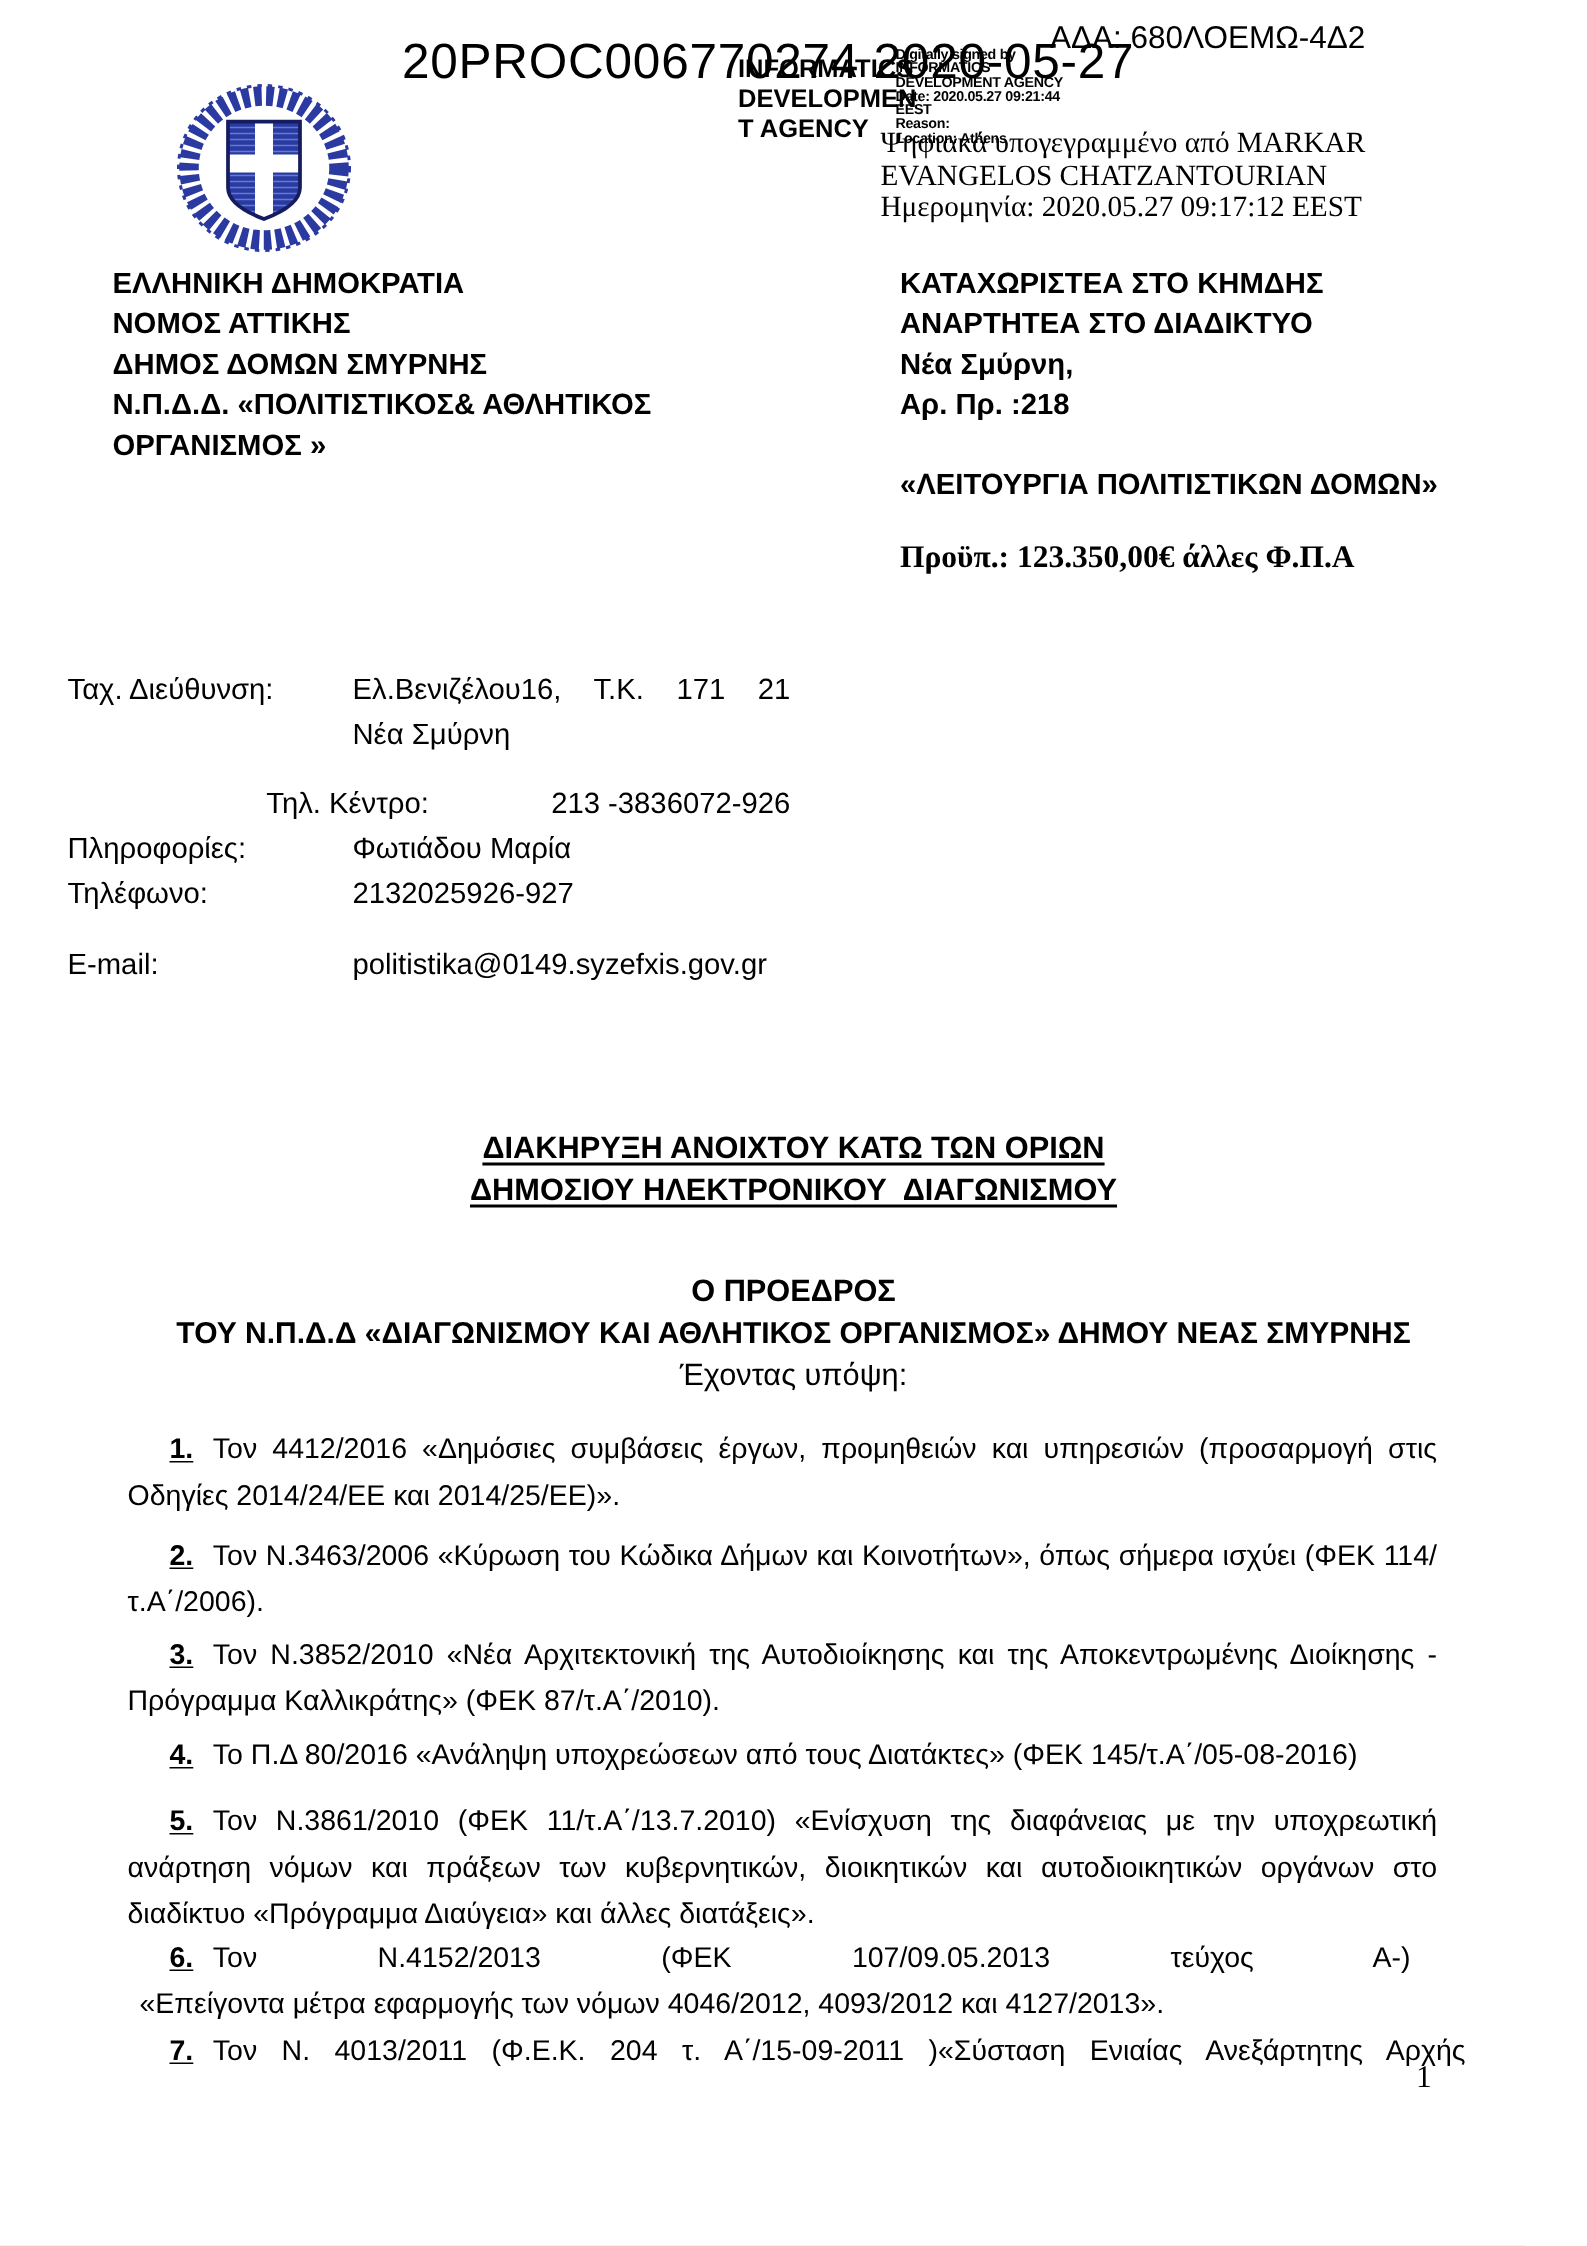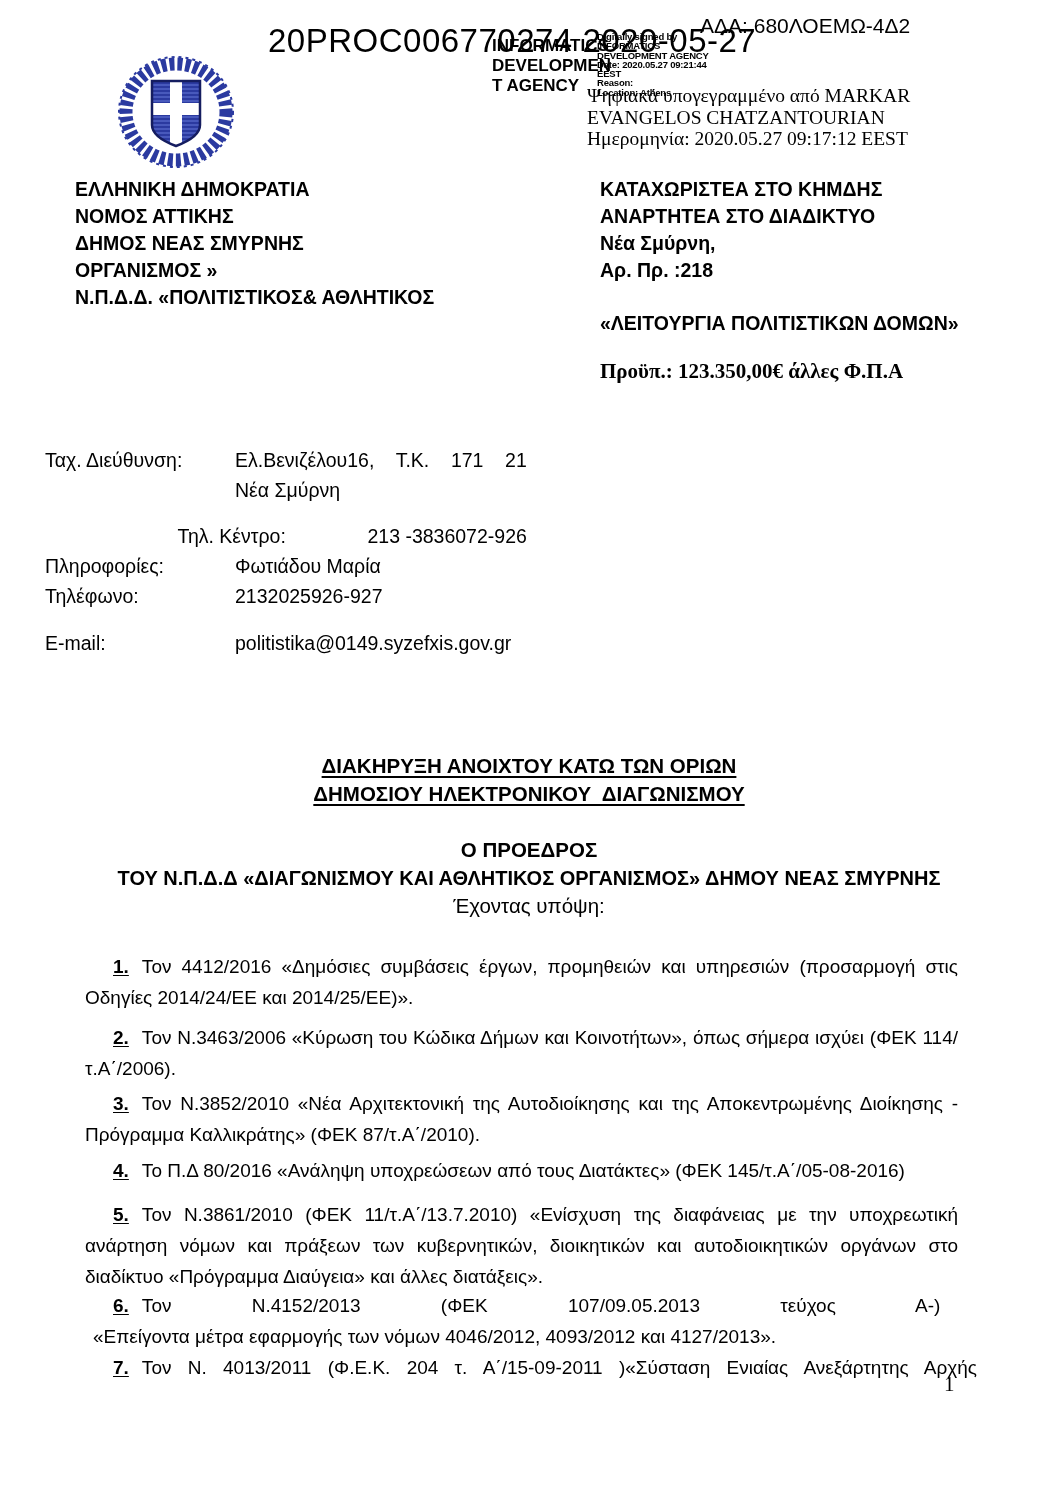--- a/index.html
+++ b/index.html
@@ -26,21 +26,21 @@
 
   #contact { left:45px; top:445px; font-size:19.5px; line-height:30px; }
   .crow { display:flex; }
   .clabel { width:190px; flex:none; }
   .cvalue { white-space:pre-wrap; }
   .gap-lg { margin-top:16px;justify-content:flex-end; }
   .gap-md { margin-top:17px; }
 
   #title-block { left:0; top:752px; width:1058px; text-align:center; font-size:20.5px; line-height:28px; }
   #title-block .tline { font-weight:bold; text-decoration:underline; text-underline-offset:3px; white-space:pre-wrap; }
-  #title-block .president { font-weight:bold; margin-top:28px; }
+  #title-block .president { font-weight:bold; margin-top:39px; }
   #title-block .of-org { font-weight:bold; font-size:20px; }
   #title-block .having { font-weight:normal; }
 
   .item {
     position:absolute; left:85px; width:873px;
     font-size:19px; line-height:31px; text-align:justify; text-indent:28px;
     margin:0;
   }
   .num { font-weight:bold; text-decoration:underline; text-underline-offset:2px; margin-right:13px; }
   .item6 { text-indent:0; }
@@ -100,23 +100,23 @@
         <rect x="58" y="29" width="12" height="66" fill="#ffffff"></rect>
         <rect x="40" y="51" width="48" height="12" fill="#ffffff"></rect>
       </g>
       <path d="M40 29 H88 V73 Q88 85 64 94 Q40 85 40 73 Z" fill="none" stroke="#151d60" stroke-width="2.5"></path>
     </svg>
   </div>
 
   <div class="abs" id="org-left">
     <div>ΕΛΛΗΝΙΚΗ ΔΗΜΟΚΡΑΤΙΑ</div>
     <div>ΝΟΜΟΣ ΑΤΤΙΚΗΣ</div>
-    <div>ΔΗΜΟΣ ΝΕΑΣ ΣΜΥΡΝΗΣ</div>
+    <div>ΔΗΜΟΣ ΔΟΜΩΝ ΣΜΥΡΝΗΣ</div>
+    <div>Ν.Π.Δ.Δ. «ΠΟΛΙΤΙΣΤΙΚΟΣ&amp; ΑΘΛΗΤΙΚΟΣ</div>
     <div>ΟΡΓΑΝΙΣΜΟΣ »</div>
-    <div>Ν.Π.Δ.Δ. «ΠΟΛΙΤΙΣΤΙΚΟΣ&amp; ΑΘΛΗΤΙΚΟΣ</div>
   </div>
 
   <div class="abs" id="registry">
     <div>ΚΑΤΑΧΩΡΙΣΤΕΑ ΣΤΟ ΚΗΜΔΗΣ</div>
     <div>ΑΝΑΡΤΗΤΕΑ ΣΤΟ ΔΙΑΔΙΚΤΥΟ</div>
     <div>Νέα Σμύρνη,</div>
     <div>Αρ. Πρ. :218</div>
     <div class="subject">«ΛΕΙΤΟΥΡΓΙΑ ΠΟΛΙΤΙΣΤΙΚΩΝ ΔΟΜΩΝ»</div>
     <div class="budget">Προϋπ.: 123.350,00€ άλλες Φ.Π.Α</div>
   </div>

